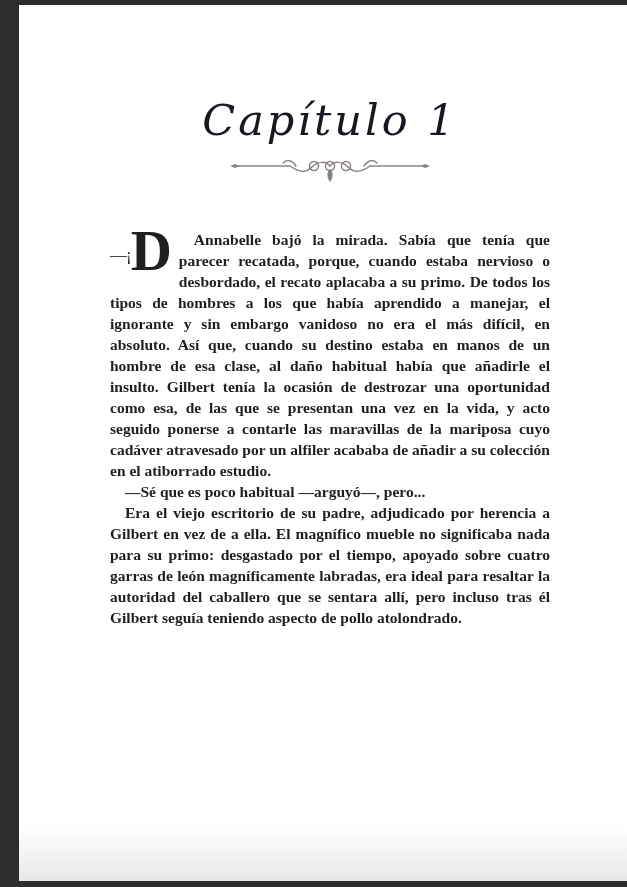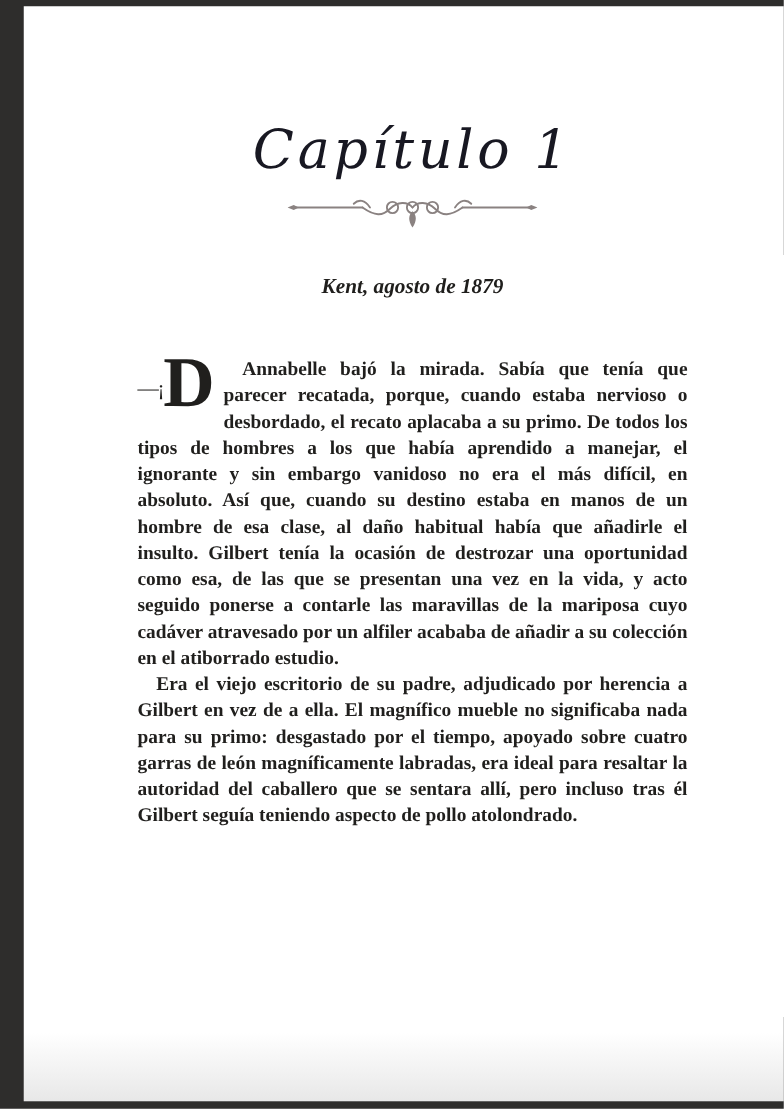--- a/index.html
+++ b/index.html
@@ -108,34 +108,34 @@
           <path d="M134,11 C138,5 143,4 147,8"></path>
         </g>
         <g fill="#8a8281" stroke="none">
           <polygon points="0,11 5,9 9,11 5,13"></polygon>
           <polygon points="200,11 195,9 191,11 195,13"></polygon>
           <path d="M100,14 C96.5,17 96.5,22 100,27 C103.5,22 103.5,17 100,14 Z"></path>
         </g>
       </svg>
     </div>
 
-    <div class="dateline">Kent, agosto de 1879</div>
 
     <div class="body-text">
 
       <p class="para opening">
         <span class="dropgroup">
             <span class="drop-prefix">—¡</span>
             <span class="drop-cap-letter">D</span>
           </span>
       </p>
 
 
       <p class="para indent">Annabelle bajó la mirada. Sabía que tenía que parecer recatada, porque, cuando estaba nervioso o desbordado, el recato aplacaba a su primo. De todos los tipos de hombres a los que había aprendido a manejar, el ignorante y sin embargo vanidoso no era el más difícil, en absoluto. Así que, cuando su destino estaba en manos de un hombre de esa clase, al daño habitual había que añadirle el insulto. Gilbert tenía la ocasión de destrozar una oportunidad como esa, de las que se presentan una vez en la vida, y acto seguido ponerse a contarle las maravillas de la mariposa cuyo cadáver atravesado por un alfiler acababa de añadir a su colección en el atiborrado estudio.</p>
 
 
+      <p class="para indent">—Sé que es poco habitual —arguyó—, pero...</p>
 
 
       <p class="para indent">Era el viejo escritorio de su padre, adjudicado por herencia a Gilbert en vez de a ella. El magnífico mueble no significaba nada para su primo: desgastado por el tiempo, apoyado sobre cuatro garras de león magníficamente labradas, era ideal para resaltar la autoridad del caballero que se sentara allí, pero incluso tras él Gilbert seguía teniendo aspecto de pollo atolondrado.</p>
 
     </div>
   </div>
 </div>
 
 </body></html>

